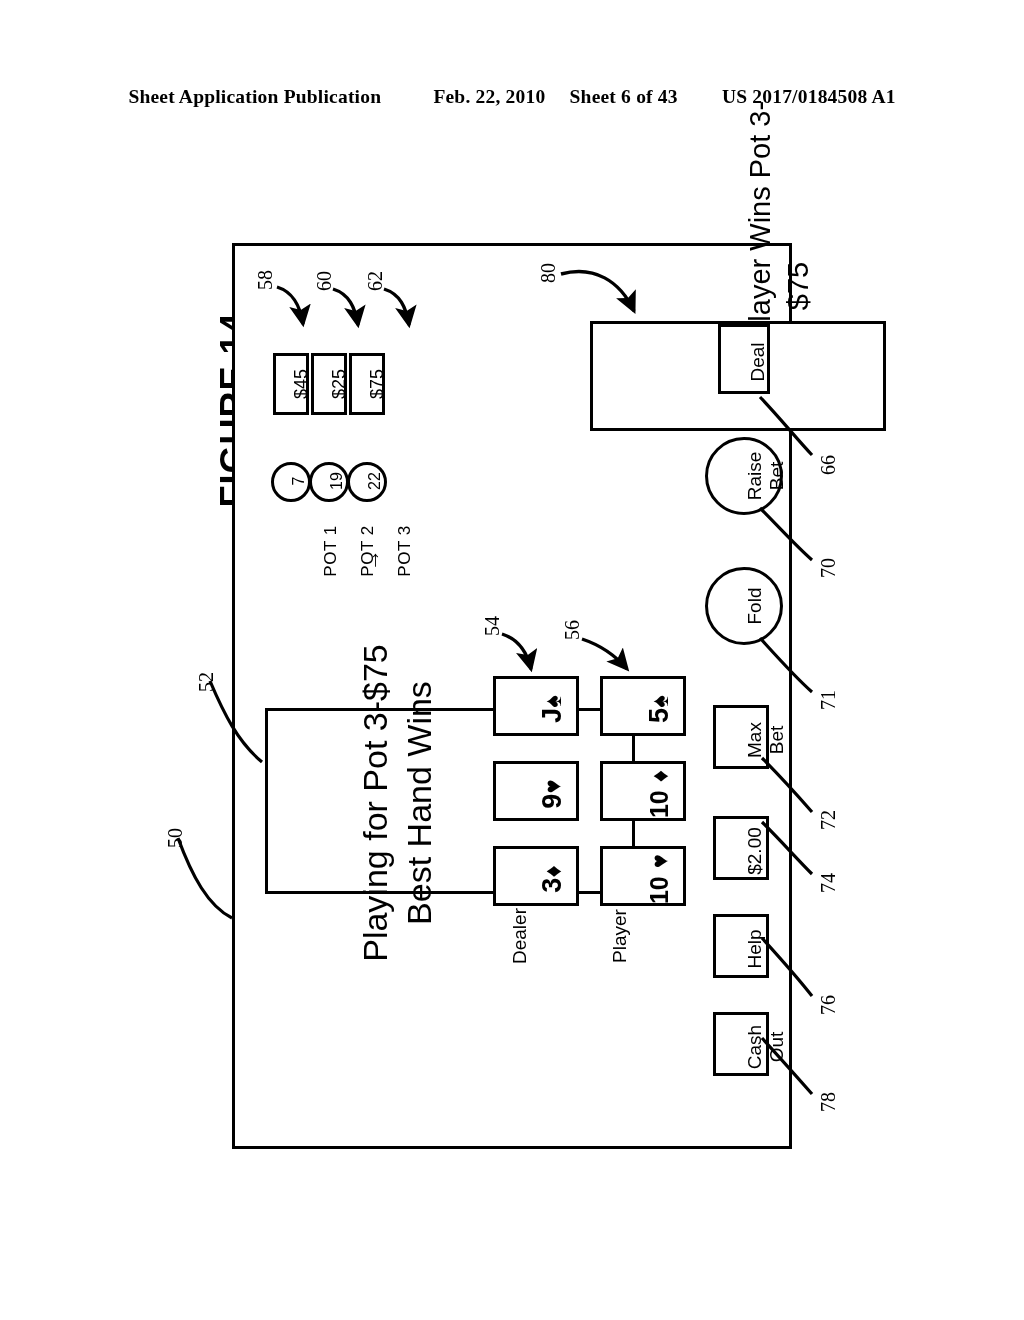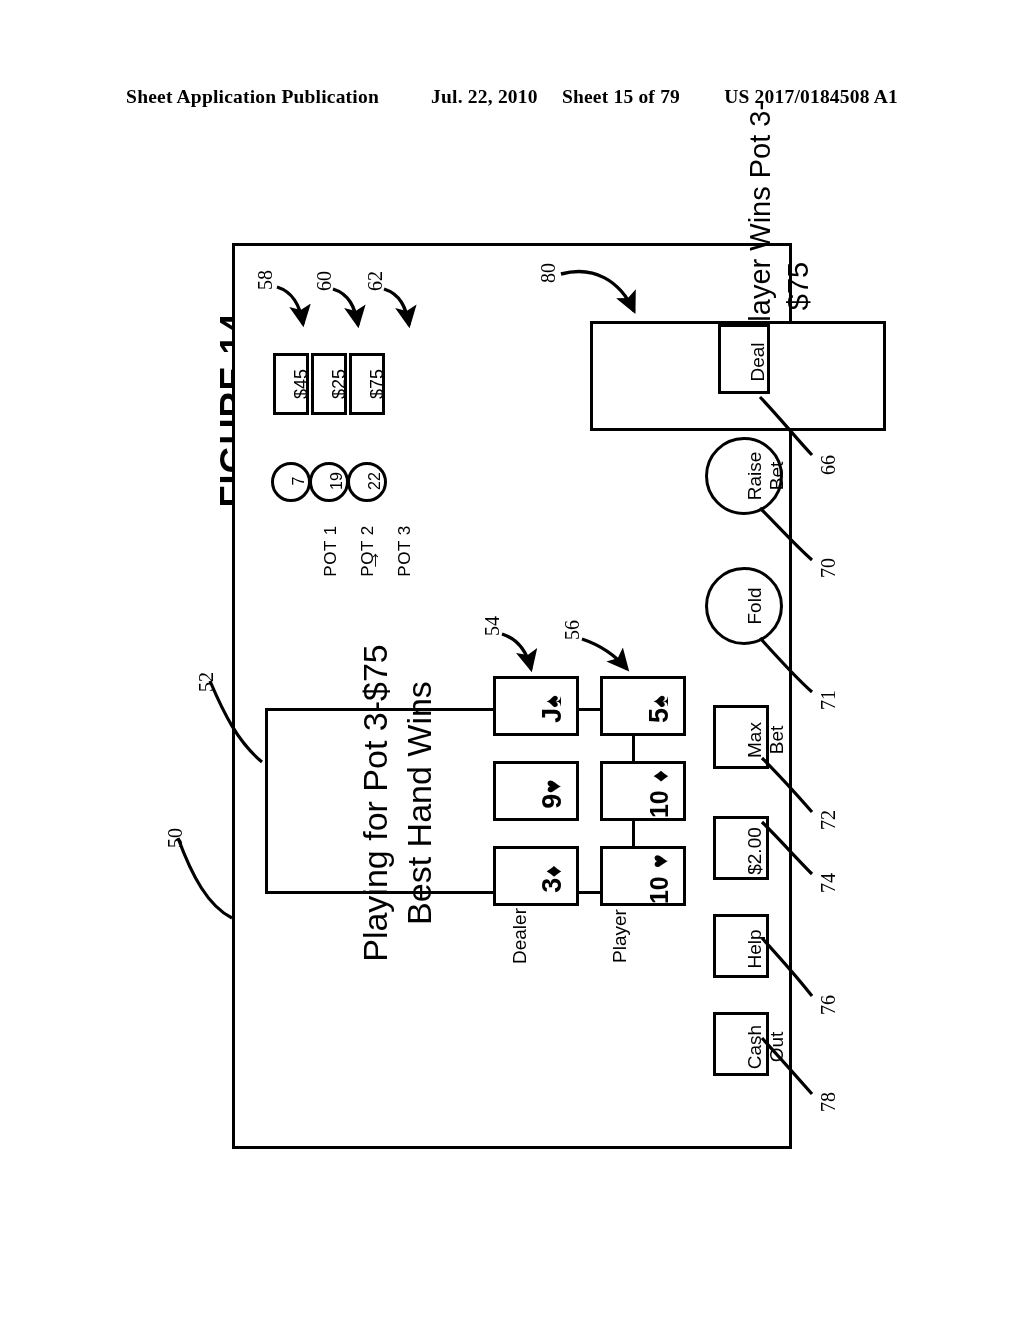--- a/index.html
+++ b/index.html
@@ -270,23 +270,23 @@
     height: 1320px;
     pointer-events: none;
   }
 </style>
 </head>
 <body>
 
 <div id="patent-header">
   <span class="hdr-seg">Sheet Application Publication</span>
   <span class="gap-lg"></span>
-  <span class="hdr-seg">Jul. 22, 2010</span>
+  <span class="hdr-seg">Feb. 22, 2010</span>
   <span class="gap-sm"></span>
-  <span class="hdr-seg">Sheet 15 of 79</span>
+  <span class="hdr-seg">Sheet 6 of 43</span>
   <span class="gap-md"></span>
   <span class="hdr-seg">US 2017/0184508 A1</span>
 </div>
 
 <div id="figure-title">FIGURE 14</div>
 
 <div id="screen-frame">
 
   <div class="msg-box" id="msg-main">
     <div class="rot">Playing for Pot 3-$75

